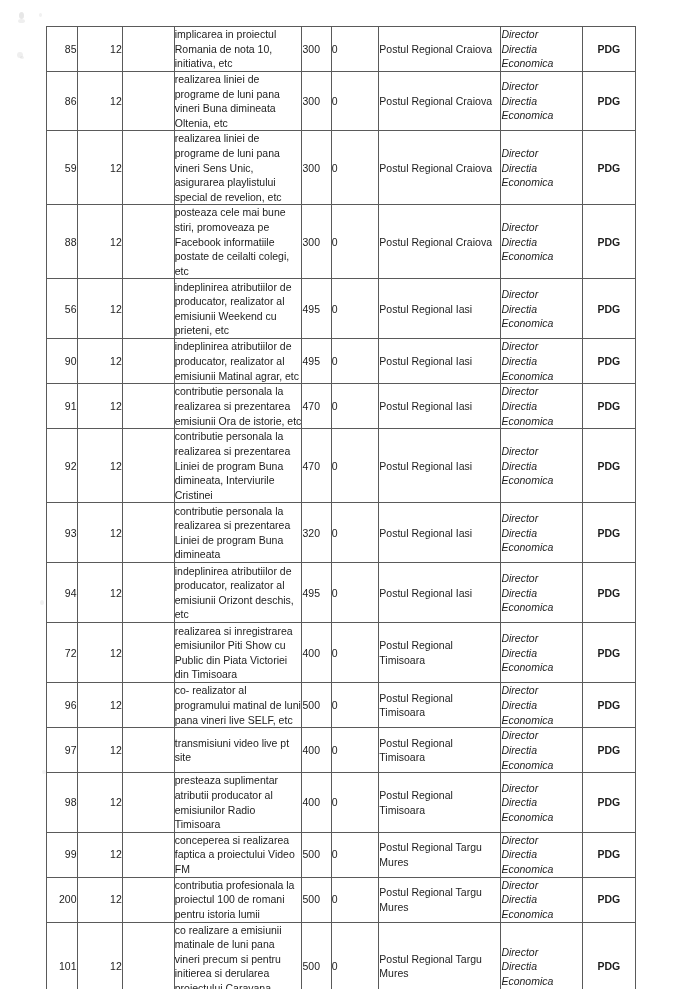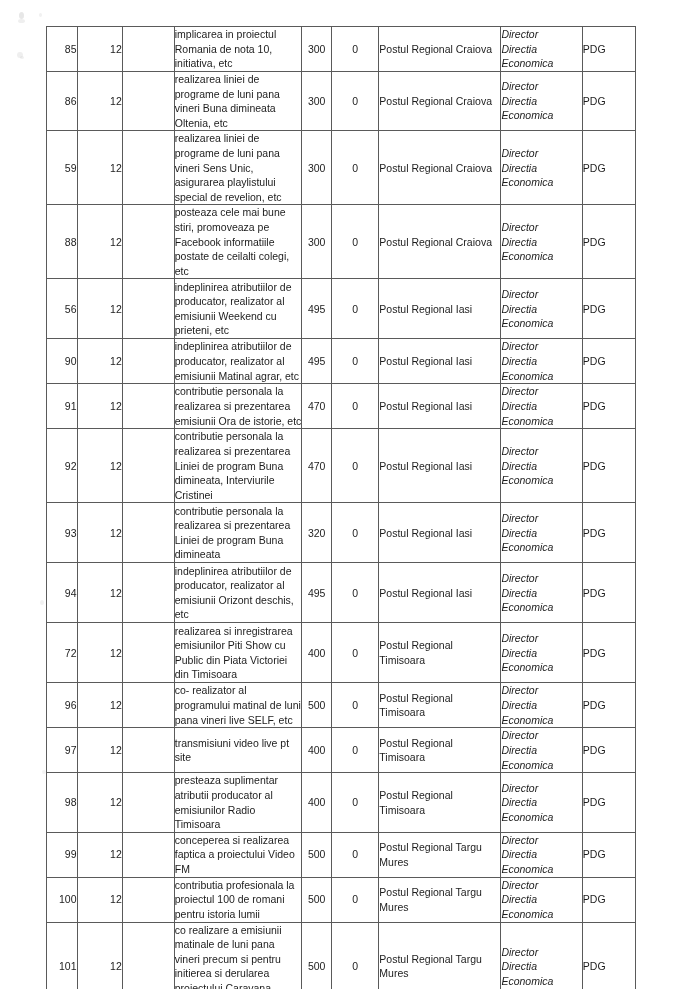--- a/index.html
+++ b/index.html
@@ -72,40 +72,40 @@
     font-size: 10.5px;
   }
   td.blank { }
   td.desc {
     padding: 2px 3px 2px 4px;
     vertical-align: middle;
     text-align: left;
     word-wrap: break-word;
   }
   td.val {
-    text-align: center;
     vertical-align: middle;
     margin-top: 44px;
   }
   td.post {
     padding: 2px 3px 2px 5px;
     vertical-align: middle;
     text-align: left;
     margin-top: 34px;
   }
   td.dir {
     padding: 2px 2px 1px 3px;
     vertical-align: bottom;
     text-align: left;
     font-style: italic;
   }
   td.pdg {
     padding: 2px 2px 1px 3px;
     vertical-align: bottom;
-    text-align: left;
+    text-align: center;
+    font-weight: bold;
   }
 
   .ln { display: block; white-space: nowrap; }
 </style>
 </head>
 <body>
 
 <div class="sheet">
 
   <span class="speck a"></span>
@@ -348,21 +348,21 @@
           <td class="val">0</td>
           <td class="post">Postul Regional Targu Mures</td>
           <td class="dir">
             <span class="ln">Director</span>
             <span class="ln">Directia</span>
             <span class="ln">Economica</span>
           </td>
           <td class="pdg">PDG</td>
         </tr>
         <tr style="height: 45px;">
-          <td class="nr">100</td>
+          <td class="nr">200</td>
           <td class="luni">12</td>
           <td class="blank"></td>
           <td class="desc">contributia profesionala la proiectul 100 de romani pentru istoria lumii</td>
           <td class="val">500</td>
           <td class="val">0</td>
           <td class="post">Postul Regional Targu Mures</td>
           <td class="dir">
             <span class="ln">Director</span>
             <span class="ln">Directia</span>
             <span class="ln">Economica</span>

